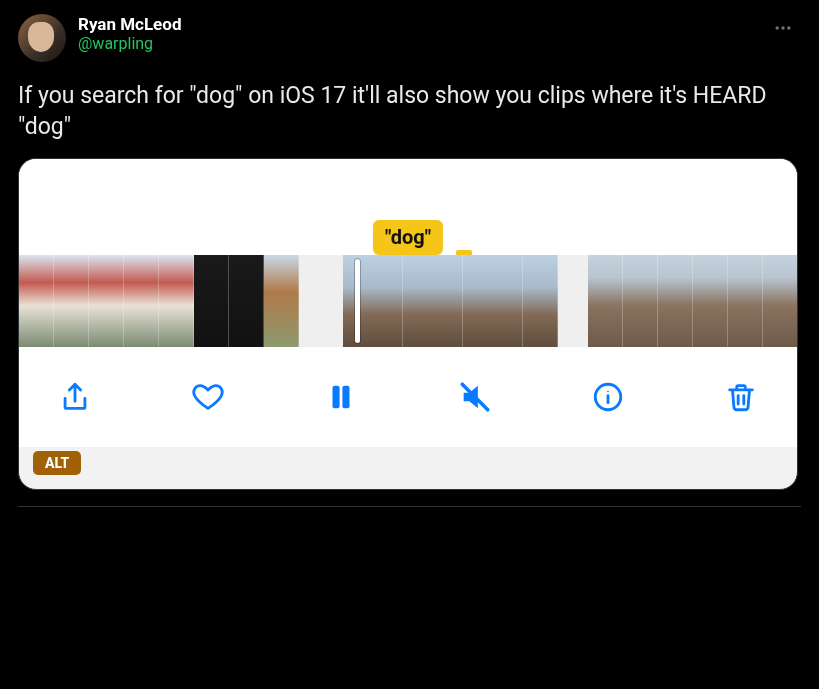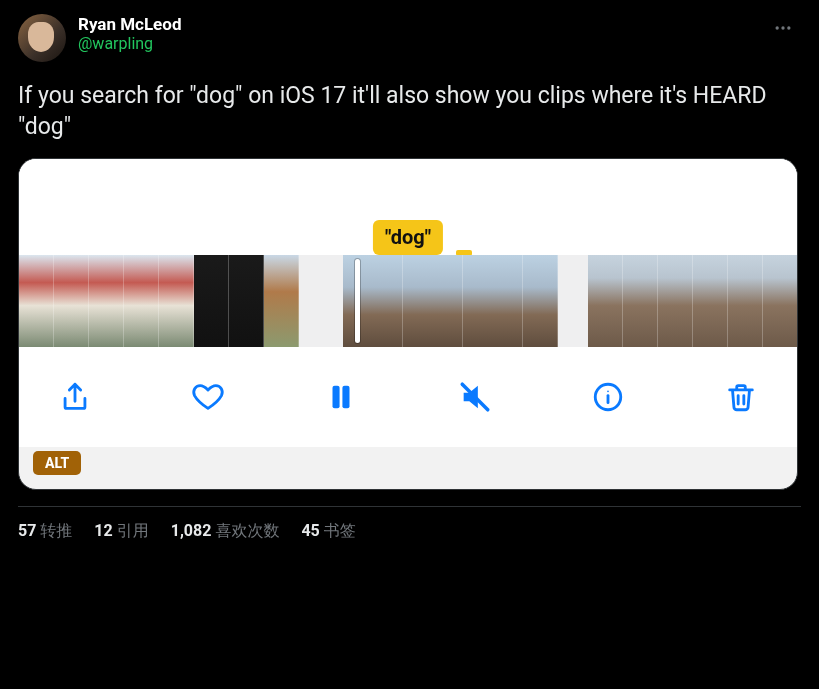--- a/index.html
+++ b/index.html
@@ -281,20 +281,14 @@
           </svg>
       </div>
     </div>
 
     <div class="alt-badge">ALT</div>
   </div>
 
 
   <hr class="divider">
 
-  <div class="stats">
-    <div><span class="num">57</span><span>转推</span></div>
-    <div><span class="num">12</span><span>引用</span></div>
-    <div><span class="num">1,082</span><span>喜欢次数</span></div>
-    <div><span class="num">45</span><span>书签</span></div>
-  </div>
 
 </div>
 
 </body></html>

